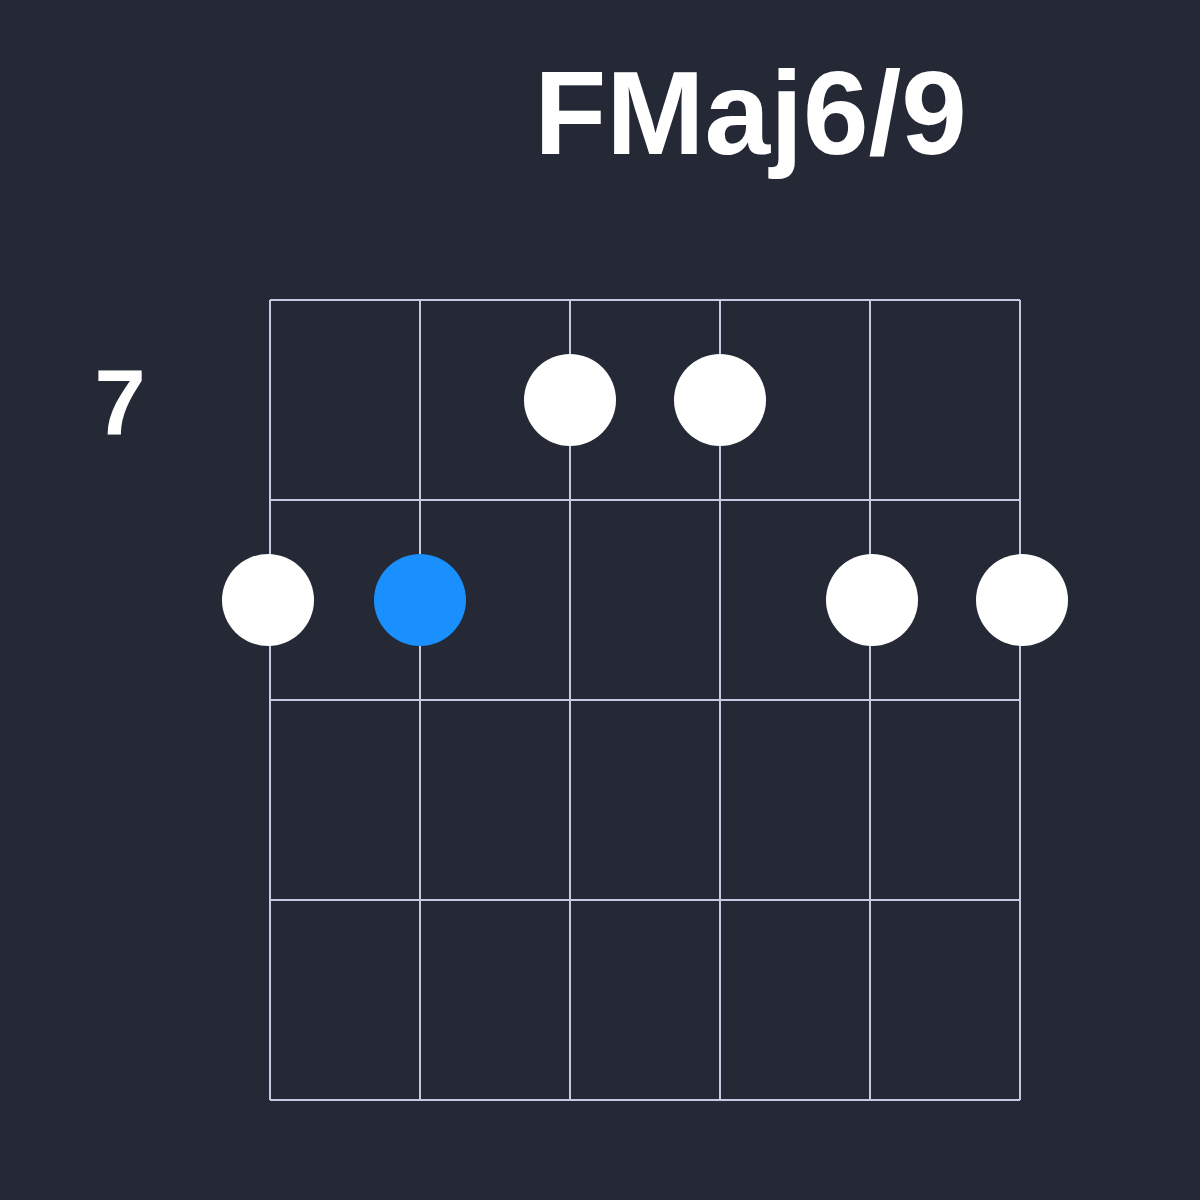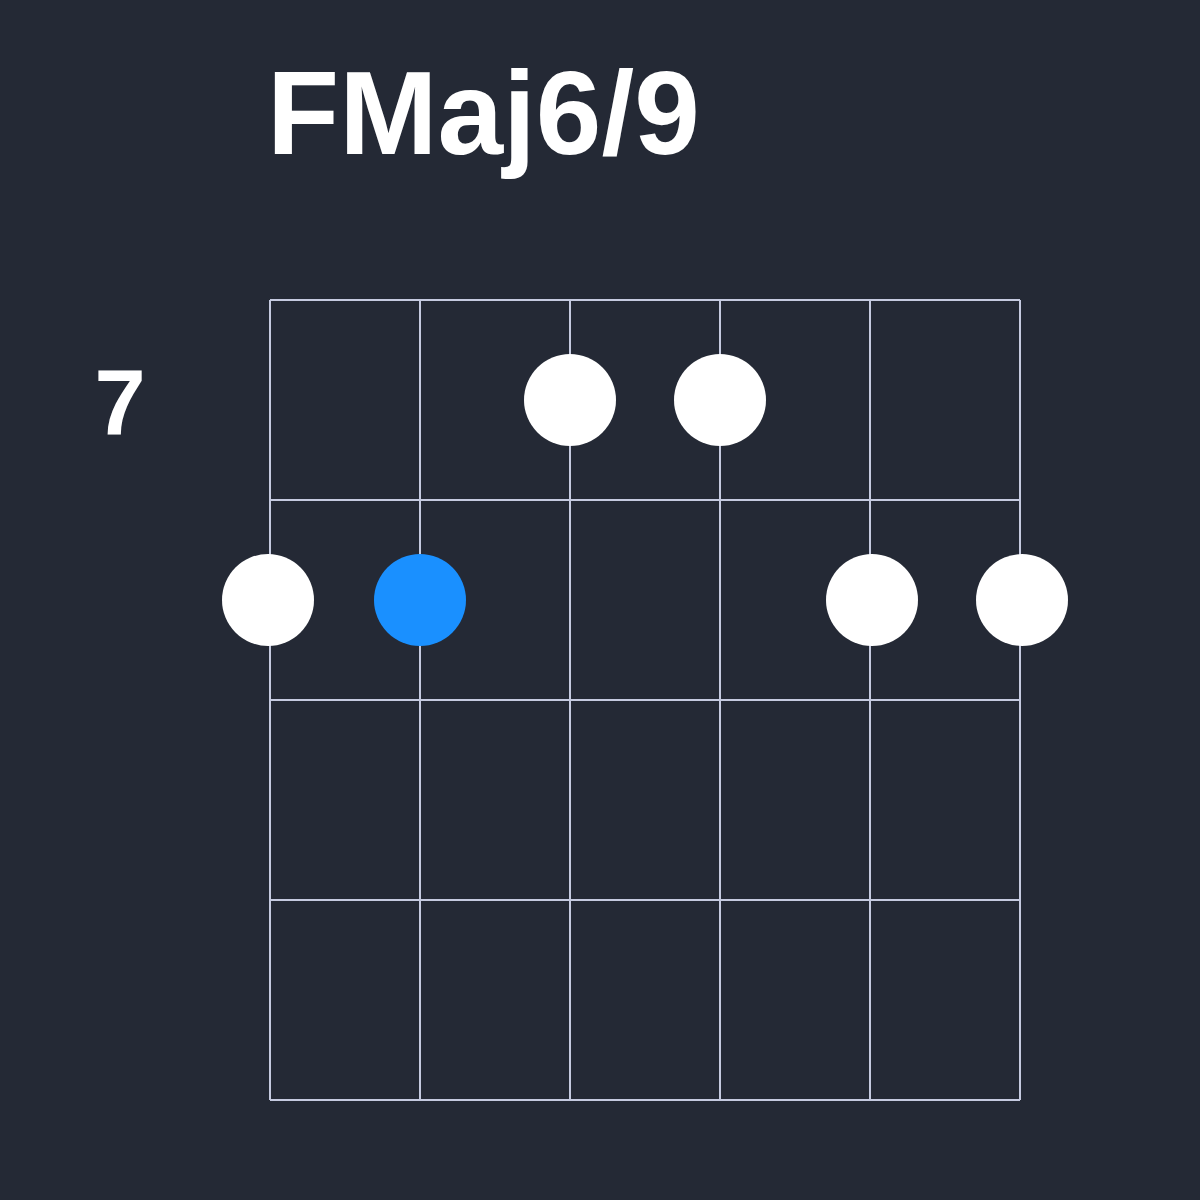--- a/index.html
+++ b/index.html
@@ -1,17 +1,17 @@
 <!DOCTYPE html>
 <html><head>
 <meta charset="utf-8">
 <style>
   html, body { margin:0; padding:0; }
   body { width:1200px; height:1200px; background:#242935; position:relative; overflow:hidden; font-family:"Liberation Sans", sans-serif; }
-  .title { position:absolute; top:48px; left:0; width:967px; text-align:center; color:#ffffff; font-weight:bold; font-size:118px; line-height:130px; }
+  .title { position:absolute; top:48px; left:0; width:967px; text-align:right; color:#ffffff; font-weight:bold; font-size:118px; line-height:130px; }
   .fret-label { position:absolute; left:70px; top:352px; width:100px; text-align:center; color:#ffffff; font-weight:bold; font-size:92px; line-height:100px; }
   svg.board { position:absolute; left:0; top:0; }
 </style>
 </head>
 <body>
 
 <div class="title">FMaj6/9</div>
 <div class="fret-label">7</div>
 
 <svg class="board" width="1200" height="1200">

